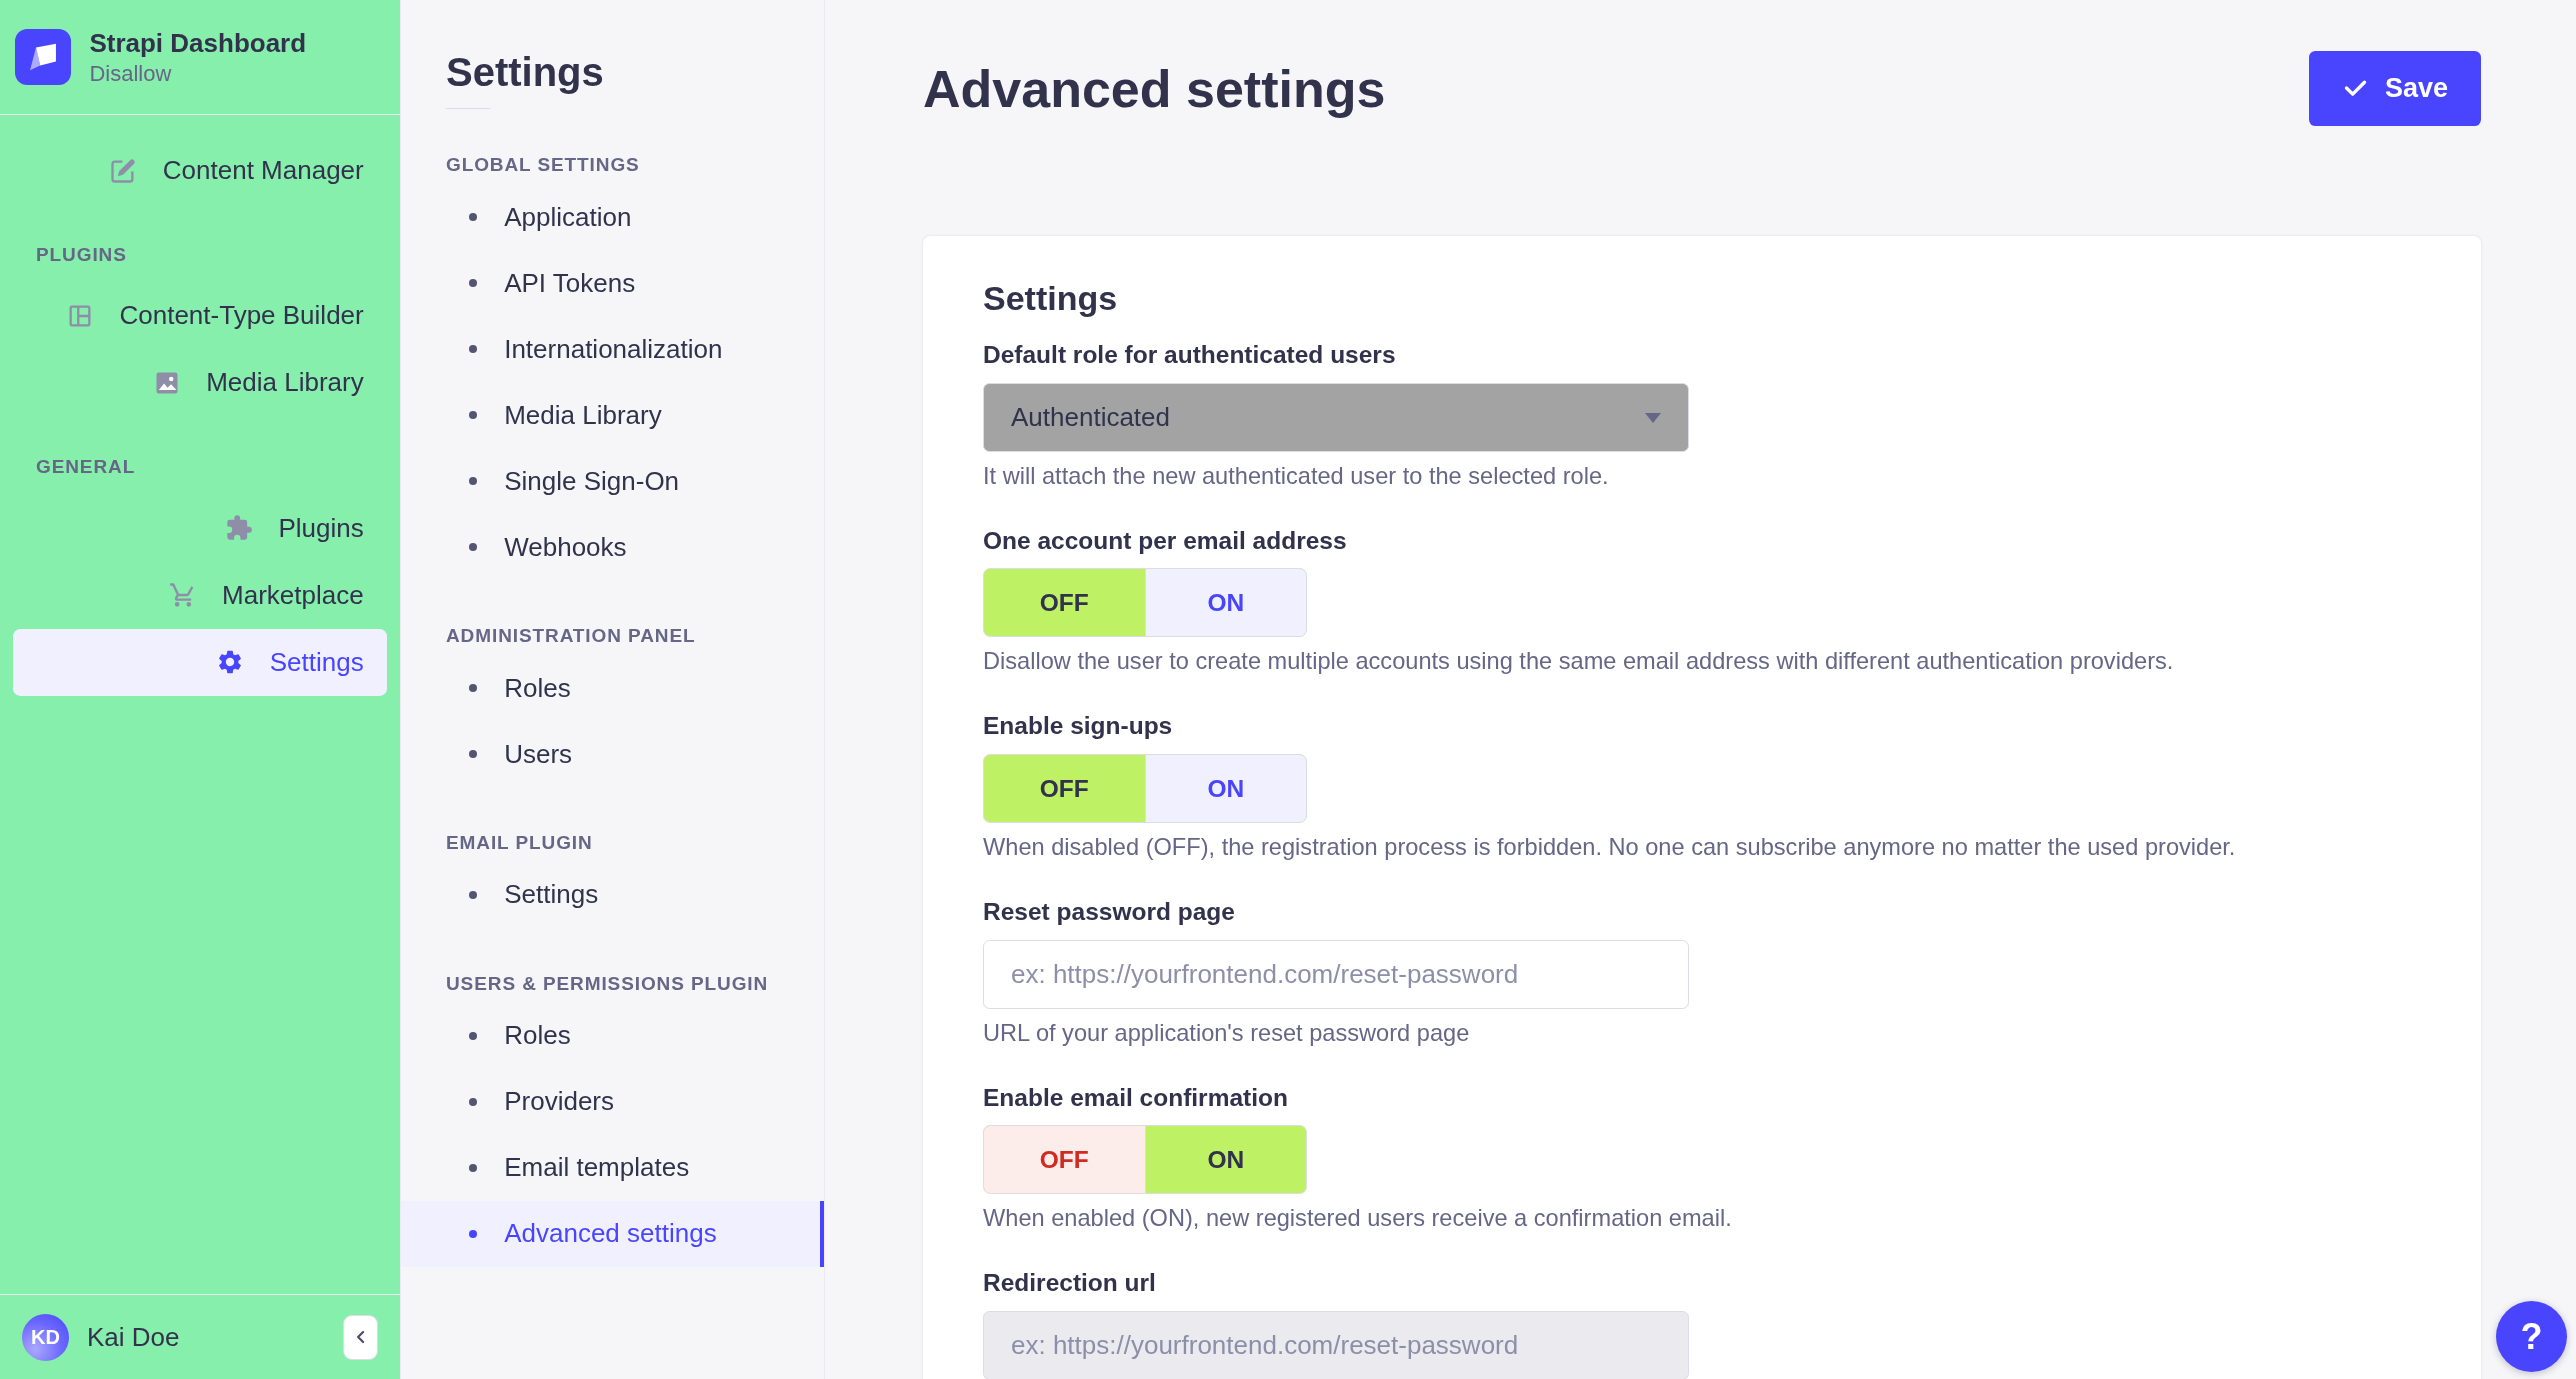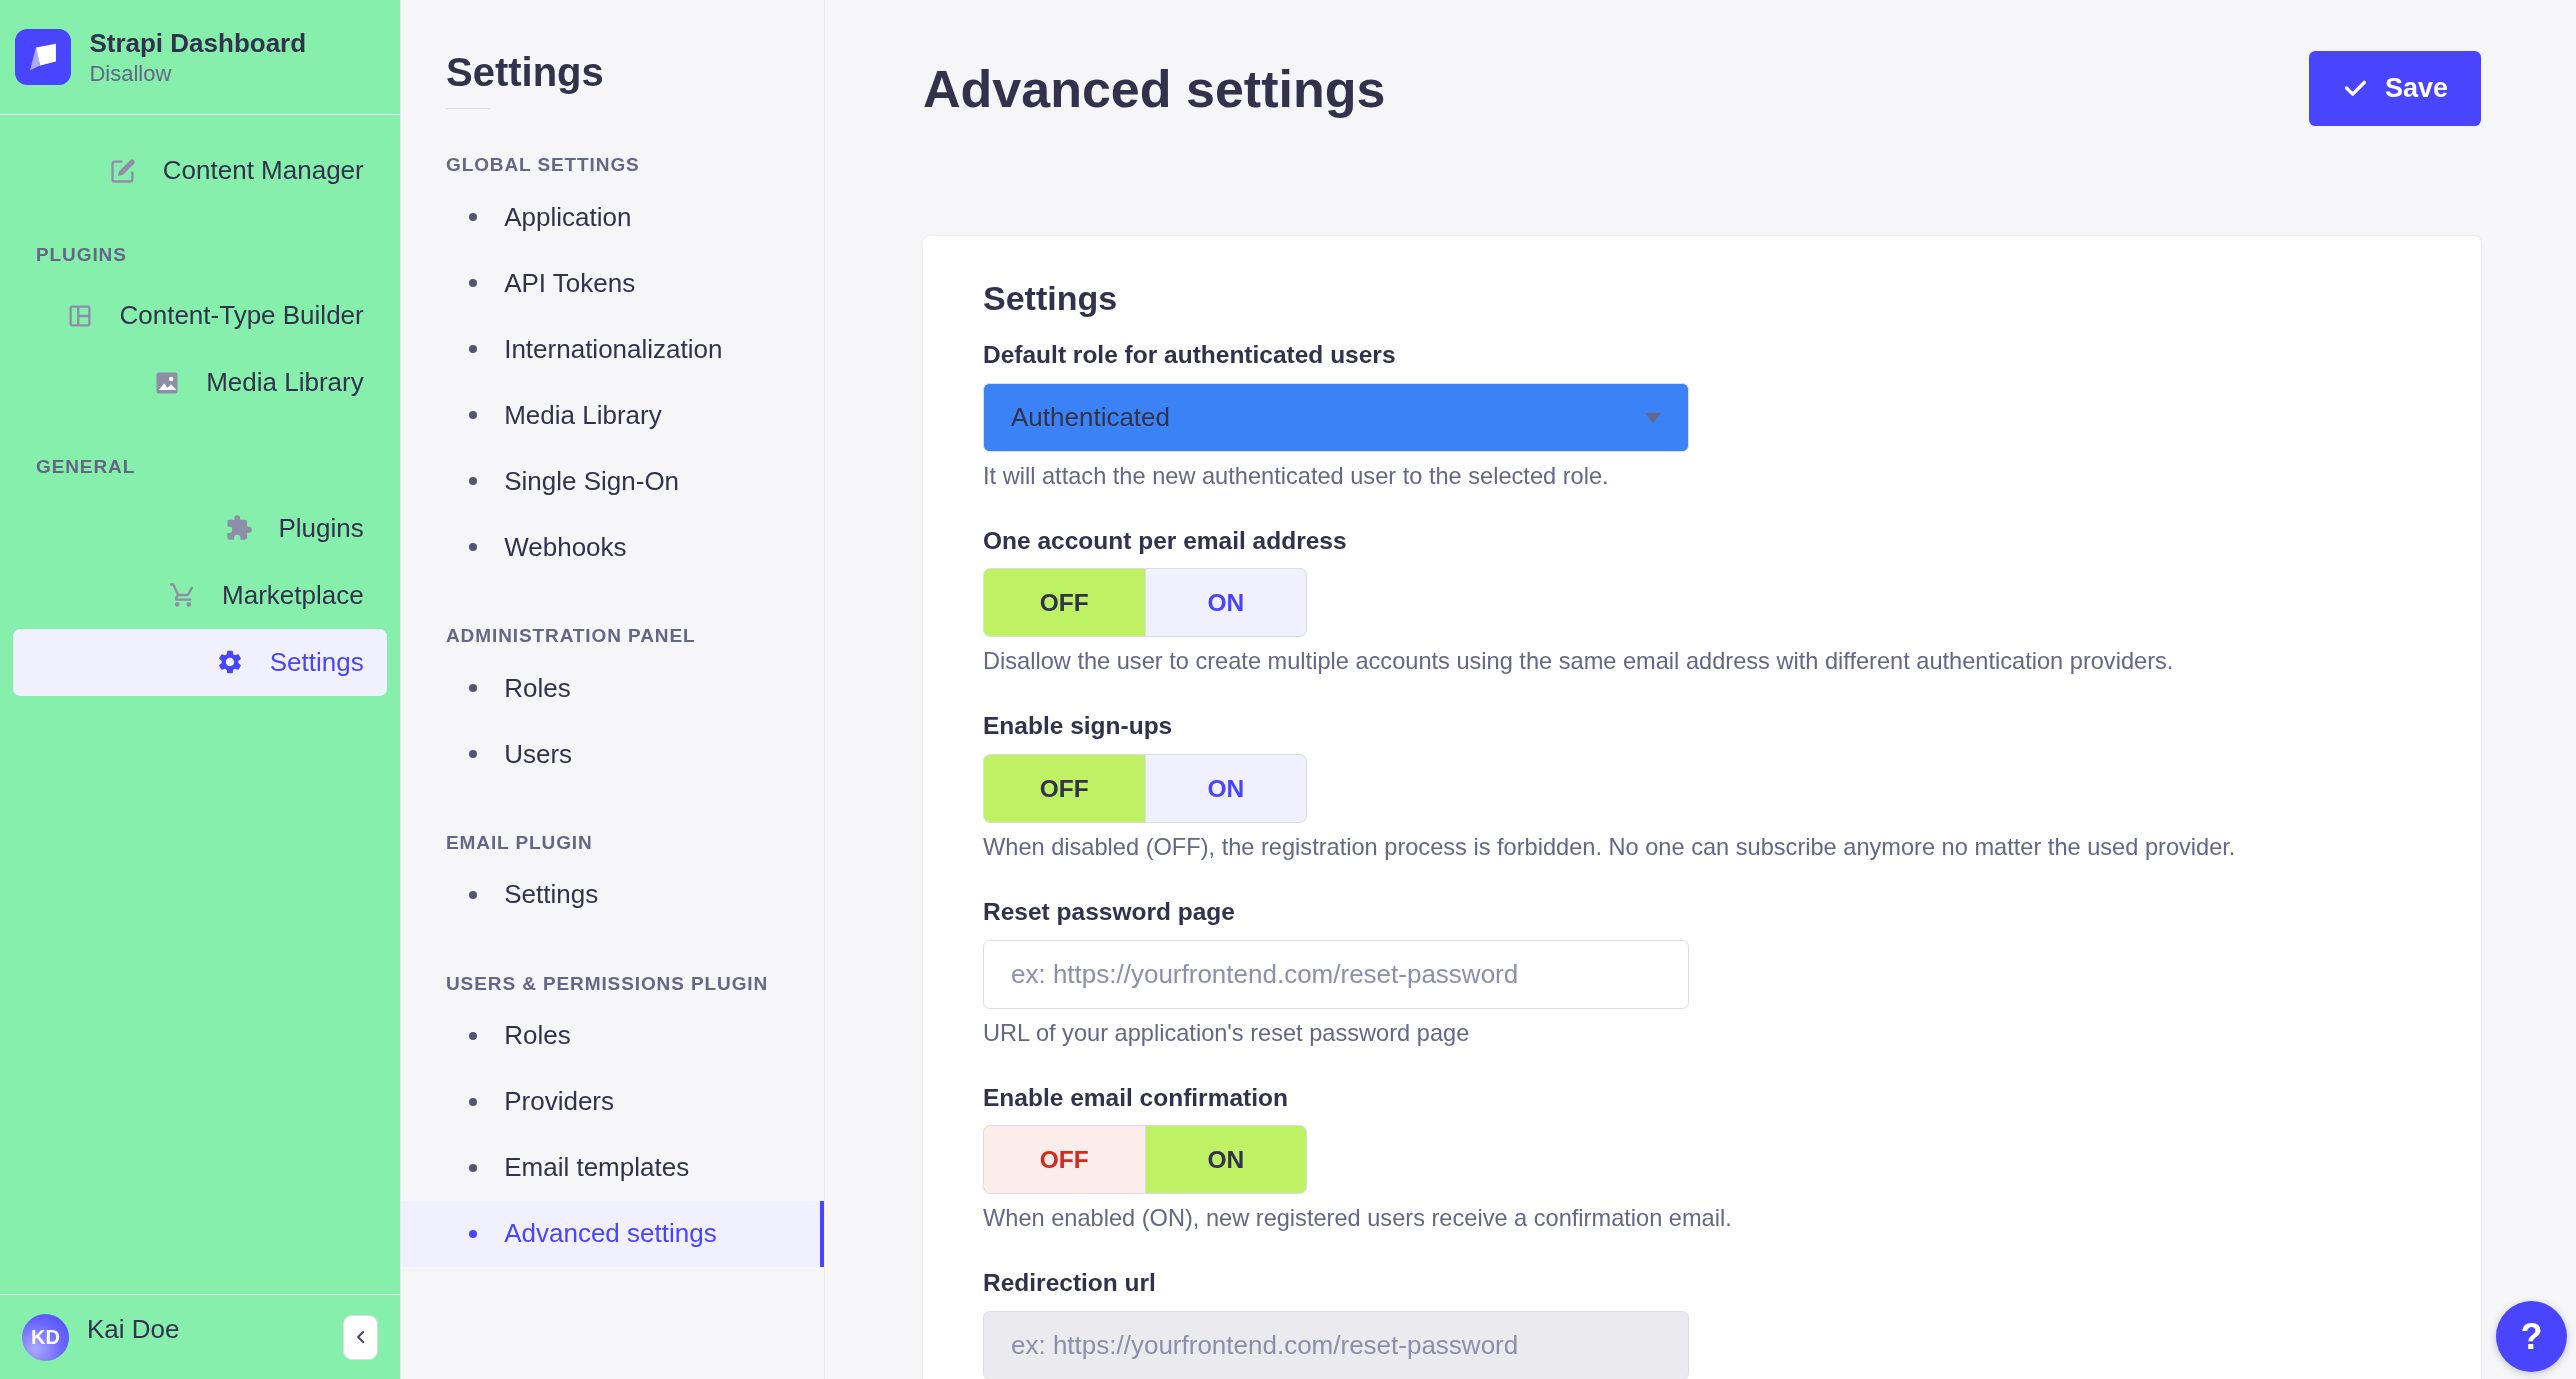--- a/index.html
+++ b/index.html
@@ -46,21 +46,21 @@
     color:#fff; font-size:20px; font-weight:700;
     display:flex; align-items:center; justify-content:center; flex:none;
   }
   .user-name { font-size:26px; font-weight:500; color:#32324d; flex:1; }
   .collapse-btn {
     width:35px; height:45px; border:0.9px solid #dcdce4; border-radius:9px;
     background:#fff; display:flex; align-items:center; justify-content:center;
     cursor:pointer;
   }
   .collapse-btn svg { width:20px; height:20px; color:#4a4a6a; }
-  .user-row { display:flex; gap:18px; flex:1; cursor:pointer; }
+  .user-row { display:flex; align-items:center; gap:18px; flex:1; cursor:pointer; }
   
   .subnav {
     width:424px; min-width:424px; height:1379px;
     background:#f6f6f9; border-right:0.9px solid #eaeaef;
     padding-top:51px;
   }
   .subnav-title { font-size:40px; font-weight:700; color:#32324d; line-height:42px; margin-left:45px; }
   .subnav-divider { width:44px; height:1.8px; background:#dcdce4; margin:14.5px 0 0 45px; }
   .subnav-section-title {
     margin:44px 0 7.3px 45px; font-size:19px; font-weight:700;
@@ -92,21 +92,21 @@
     margin:110px 95px 0 98px; background:#fff; border-radius:7.3px;
     box-shadow:0 0.9px 3.6px rgba(33,33,52,.1);
     padding:40px 60px 73px 60px; height:1272px;
   }
   .card-title { font-size:34px; font-weight:600; color:#32324d; line-height:44px; }
   .field { margin-top:20px; margin-bottom:36px; }
   .field + .field { margin-top:0; }
   .field-label { font-size:24.5px; font-weight:600; color:#32324d; line-height:30px; margin-bottom:12.7px; }
   .field-desc { margin-top:11px; font-size:23.6px; color:#666687; line-height:27px; }
   .select {
-    width:706px; height:69px; background:#3b82f6; border:0.9px solid #dcdce4; border-radius:6.4px;
+    width:706px; height:69px; background:#a3a3a3; border:0.9px solid #dcdce4; border-radius:6.4px;
     display:flex; align-items:center; padding:0 27px; cursor:pointer;
     font-size:26px; color:#32324d; position:relative;
   }
   .caret {
     position:absolute; right:27px; top:50%; margin-top:-4.5px;
     width:0; height:0; border-left:8.2px solid transparent; border-right:8.2px solid transparent;
     border-top:10px solid #666687;
   }
   .text-input {
     width:706px; height:69px; border:0.9px solid #dcdce4; border-radius:6.4px;

